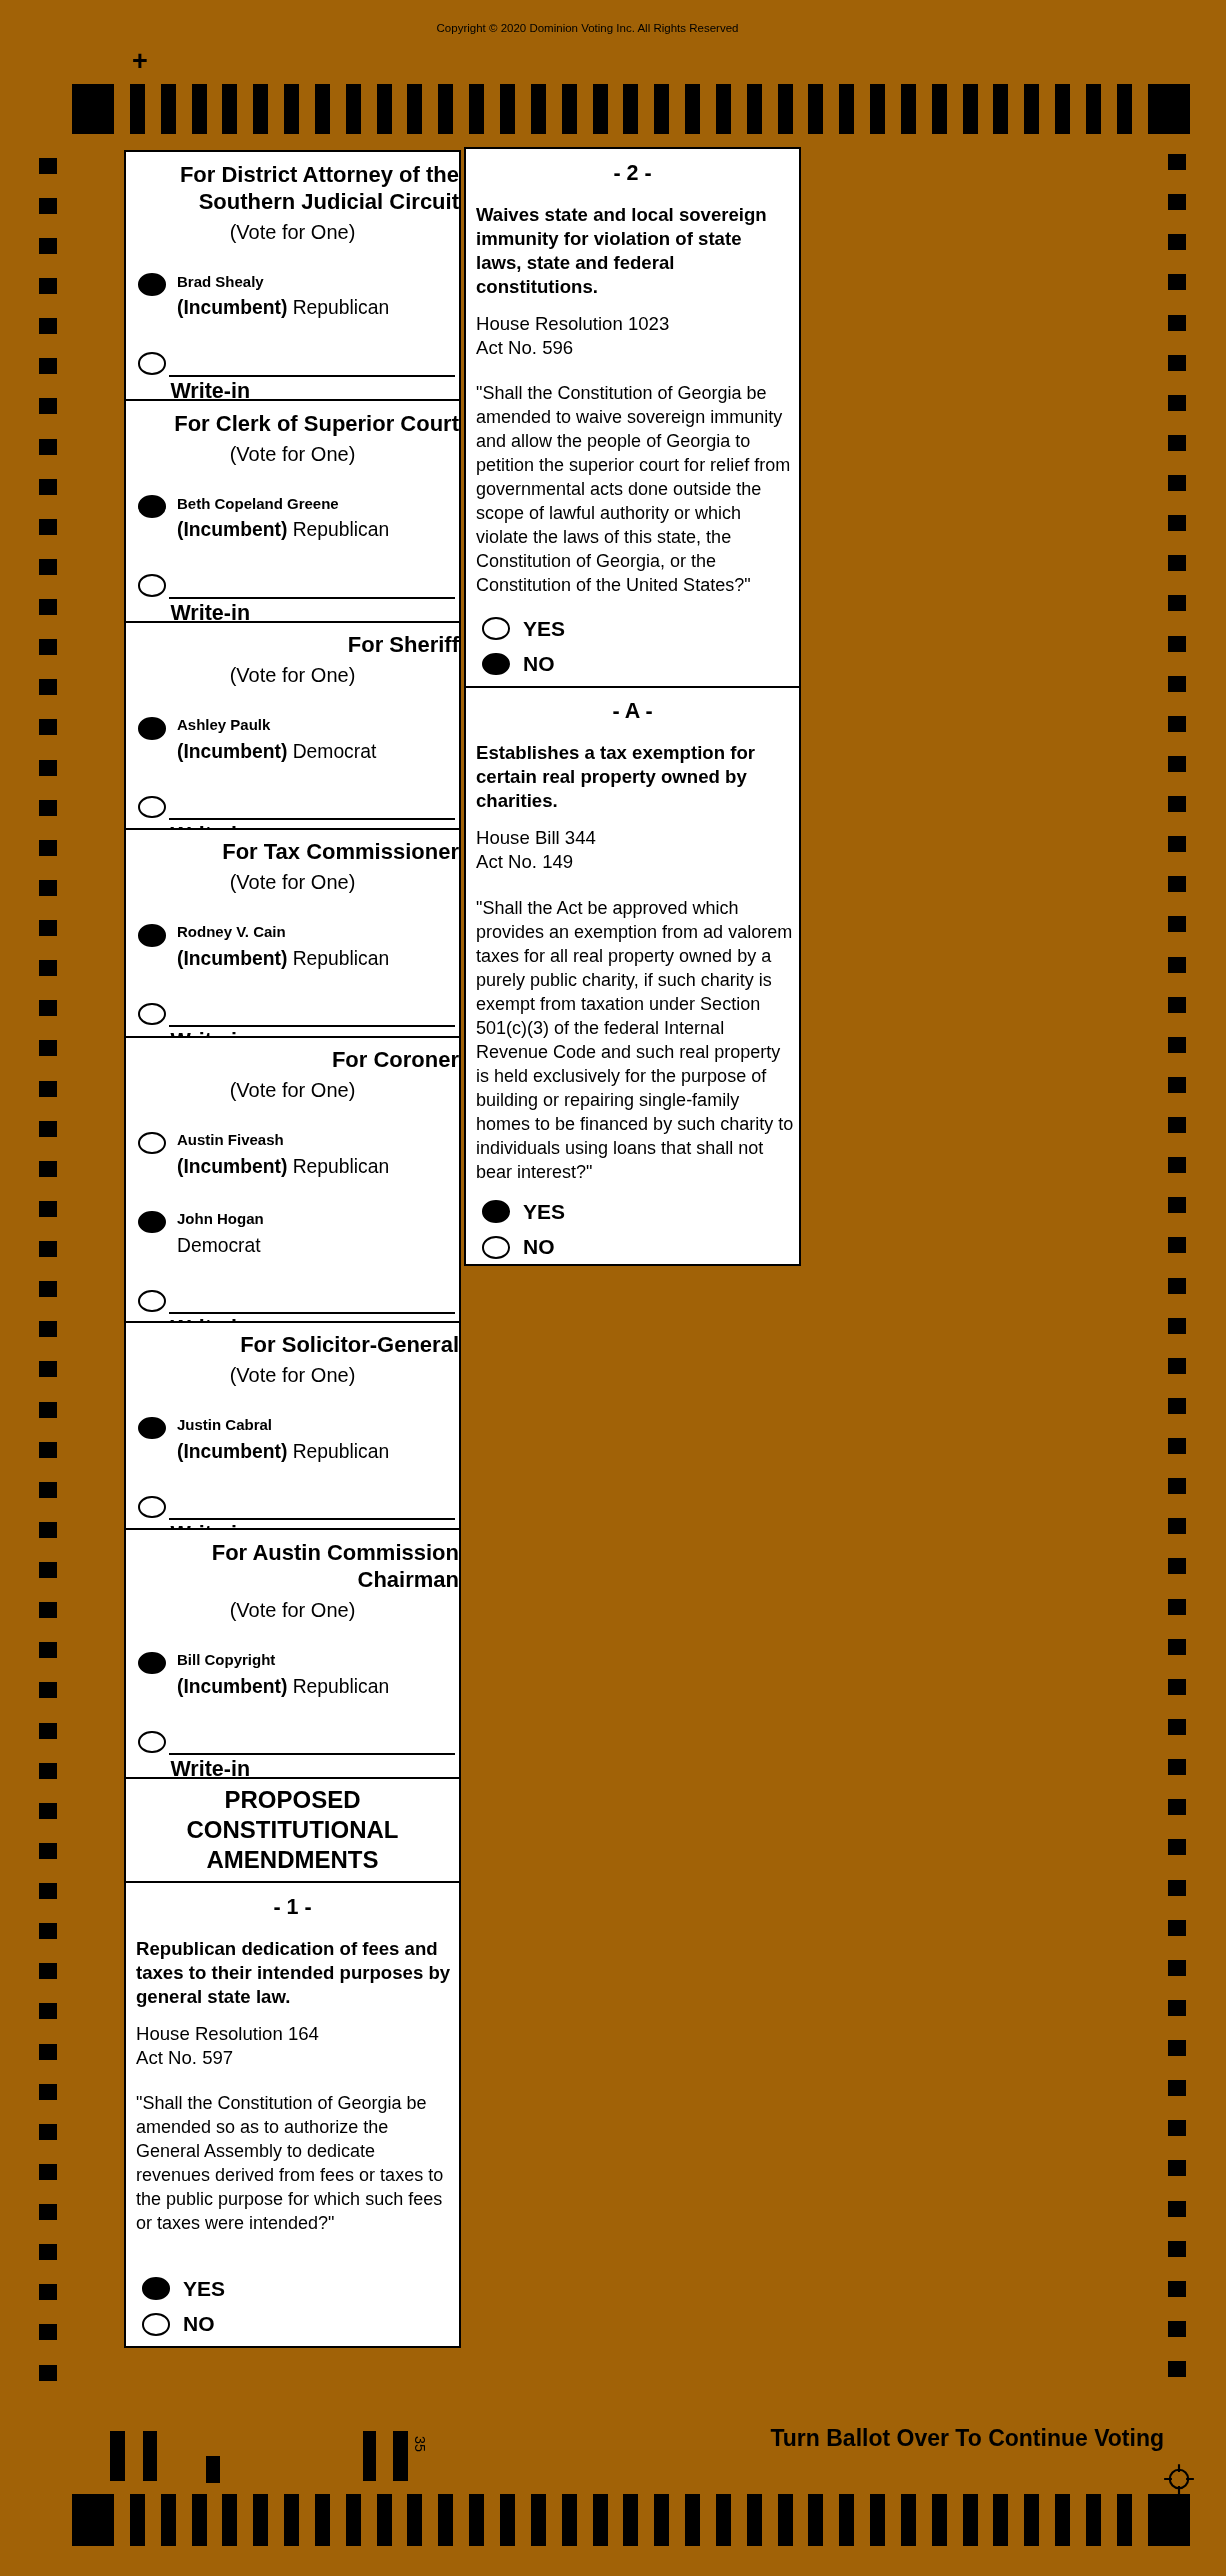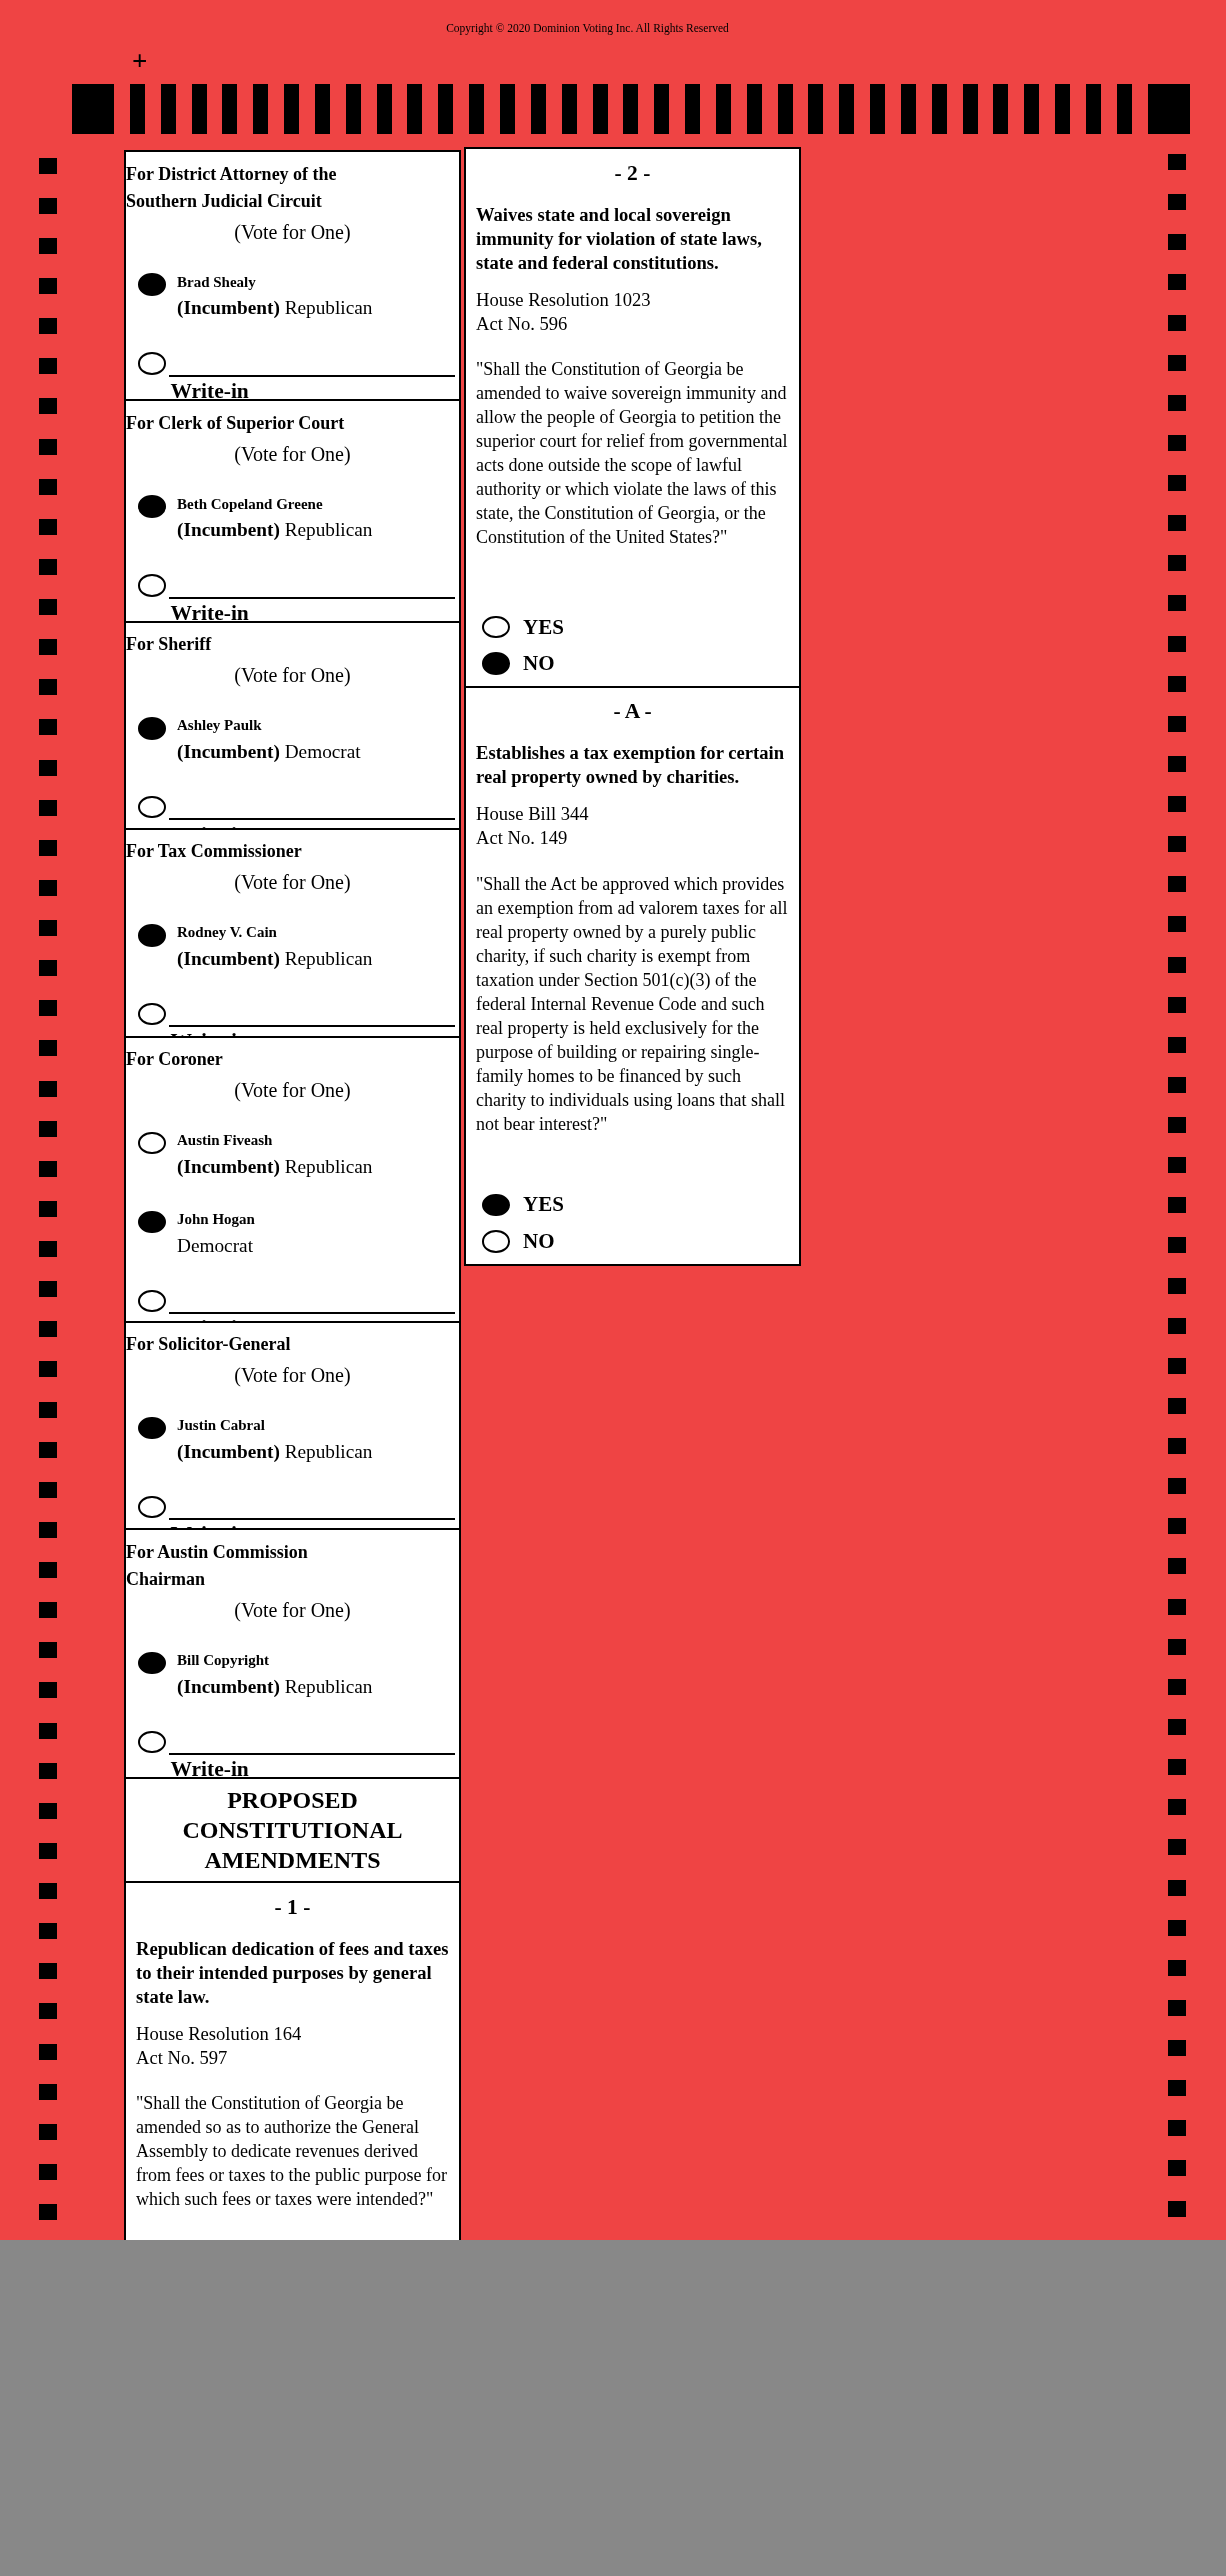--- a/index.html
+++ b/index.html
@@ -1,31 +1,31 @@
 <!DOCTYPE html>
 <html style="font-size:11.5px"><head>
 <meta charset="utf-8">
 <style>
   html,body{margin:0;padding:0;background:#888;}
-  #page{position:relative;width:1227px;height:2240px;background:#ef4444;color:#000;
-        font-family:Liberation Serif, serif;overflow:hidden;}
+  #page{position:relative;width:1227px;height:2576px;background:#a16207;color:#000;
+        font-family:Liberation Sans, sans-serif;overflow:hidden;}
   .abs{position:absolute;}
   .copyright{top:21.5px;left:0;width:1175px;text-align:center;font-size:11.5px;}
   .plus{left:132px;top:46px;font-size:27px;font-weight:bold;}
   
   .trow{left:72px;width:1118px;height:50px;display:flex;justify-content:space-between;align-items:stretch;}
   .trow .blk{width:42px;background:#000;}
   .trow .bar{width:15px;background:#000;}
   .smark{width:18px;height:16px;background:#000;}
   
   .col{position:absolute;display:block;}
   .box{box-sizing:border-box;border:2.1px solid #000;background:#fff;display:flex;
        flex-direction:column;overflow:hidden;}
   .box+.box{margin-top:-2.1px;}
-  .c-title{margin-top:8.6px;text-align:left;font-weight:bold;font-size:18px;line-height:27px;}
+  .c-title{margin-top:8.6px;text-align:right;font-weight:bold;font-size:22px;line-height:27px;}
   .c-instr{text-align:center;font-size:20px;margin-top:6px;}
   .opt{display:flex;align-items:flex-start;padding-left:11.5px;margin-top:29px;}
   .opt.first{margin-top:26px;}
   .oval{flex:0 0 auto;width:24px;height:18.6px;border:2.1px solid #000;border-radius:50%;margin-top:3.6px;background:#fff;}
   .oval.filled{background:#000;}
   .opt-text{margin-left:11.5px;}
   .opt-name{font-size:15px;font-weight:bold;line-height:24px;}
   .opt-detail{font-size:19.3px;line-height:23px;margin-top:2.9px;}
   .opt-detail .b{font-weight:bold;}
   .write-in{margin-top:auto;margin-left:43px;margin-right:3.6px;border-top:2.1px solid #000;

